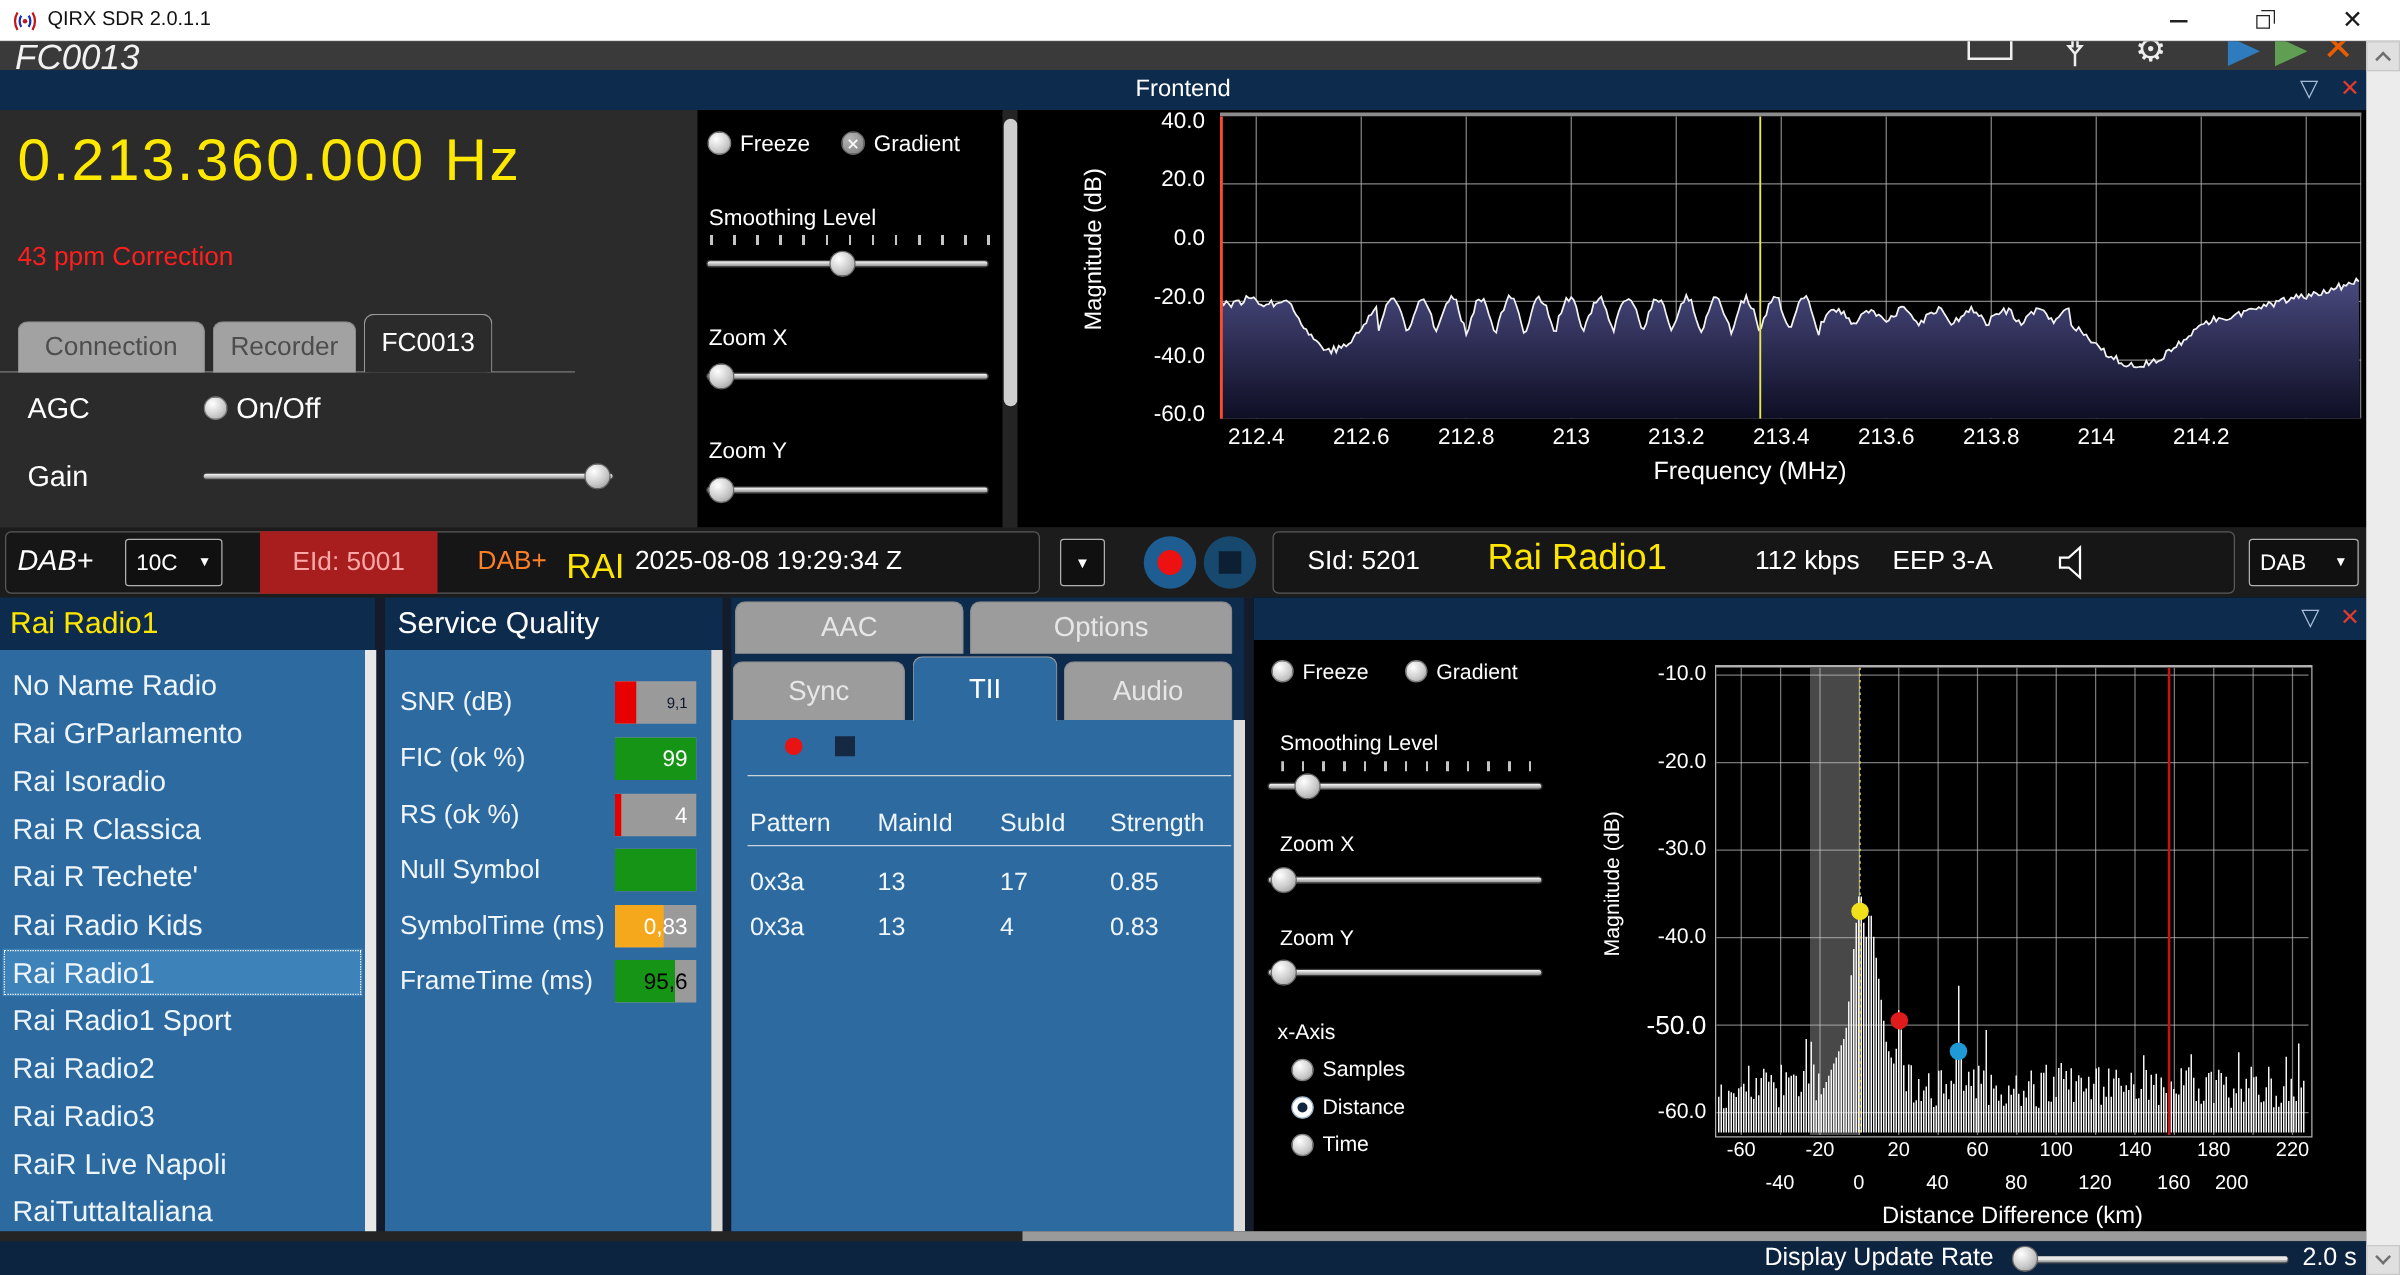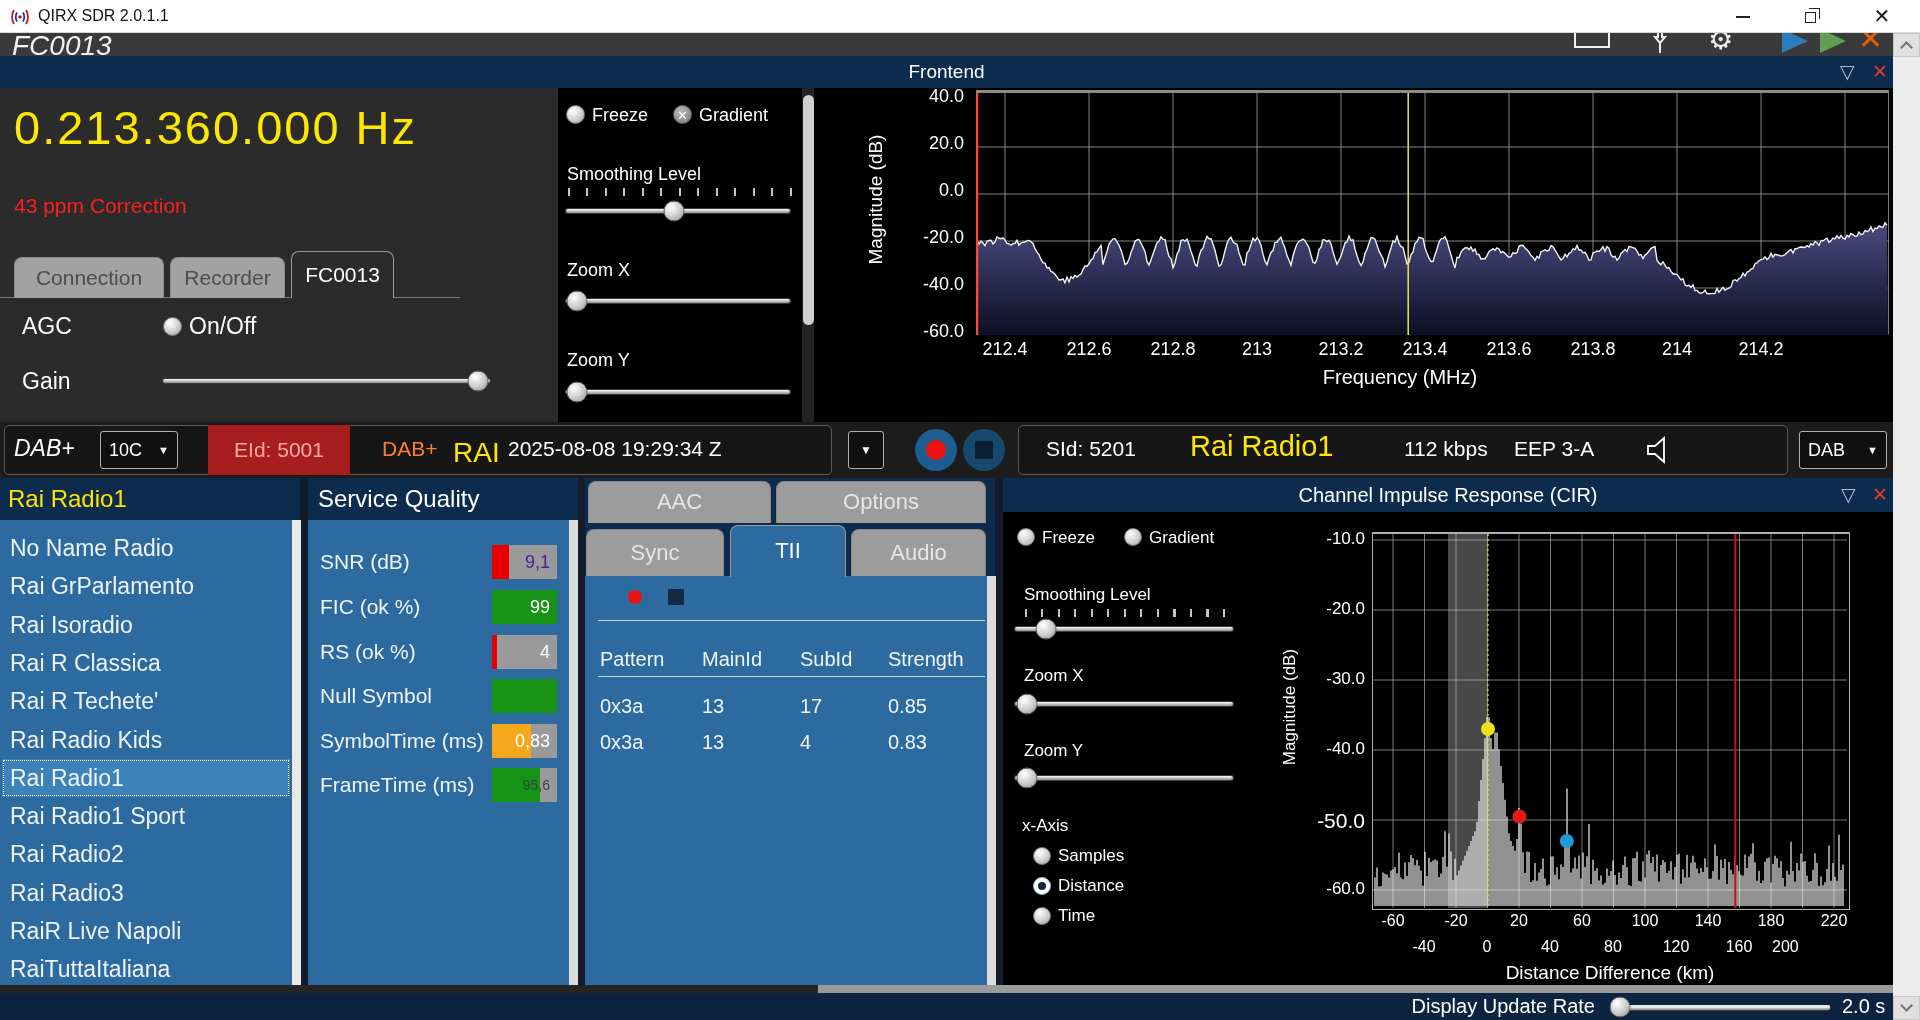--- a/index.html
+++ b/index.html
@@ -224,21 +224,21 @@
   <div class="abs" style="left:308px;top:478px;width:270px;height:507px">
     <div class="phead" style="left:0;top:0;width:270px;height:42px">
       <span class="abs txt" style="left:10px;top:7px;font-size:24px">Service Quality</span>
     </div>
     <div class="abs bluebody" style="left:0;top:42px;width:261px;height:465px"></div>
     <div id="sq-rows"></div>
     <div class="abs" style="left:261px;top:42px;width:9px;height:465px;background:#dcdcdc"></div>
   <div style="position: absolute; left: 12px; top: 67px; font-size: 21px; line-height: 34px; color: rgb(240, 246, 252); white-space: nowrap;">SNR (dB)</div>
       <div style="position: absolute; left: 184px; top: 67px; width: 65px; height: 34px; background: rgb(154, 154, 154); overflow: hidden;">
         <div style="position: absolute; left: 0px; top: 0px; bottom: 0px; width: 26%; background: rgb(230, 0, 0);"></div>
-        <div style="position: absolute; right: 7px; top: 0px; line-height: 34px; font-size: 18px; color: #4c1d95;">9,1</div>
+        <div style="position: absolute; right: 7px; top: 0px; line-height: 34px; font-size: 12px; color: #0f172a;">9,1</div>
       </div>
       <div style="position: absolute; left: 12px; top: 112px; font-size: 21px; line-height: 34px; color: rgb(240, 246, 252); white-space: nowrap;">FIC (ok %)</div>
       <div style="position: absolute; left: 184px; top: 112px; width: 65px; height: 34px; background: rgb(154, 154, 154); overflow: hidden;">
         <div style="position: absolute; left: 0px; top: 0px; bottom: 0px; width: 100%; background: rgb(22, 148, 22);"></div>
         <div style="position: absolute; right: 7px; top: 0px; line-height: 34px; font-size: 18px; color: rgb(255, 255, 255);">99</div>
       </div>
       <div style="position: absolute; left: 12px; top: 157px; font-size: 21px; line-height: 34px; color: rgb(240, 246, 252); white-space: nowrap;">RS (ok %)</div>
       <div style="position: absolute; left: 184px; top: 157px; width: 65px; height: 34px; background: rgb(154, 154, 154); overflow: hidden;">
         <div style="position: absolute; left: 0px; top: 0px; bottom: 0px; width: 7%; background: rgb(230, 0, 0);"></div>
         <div style="position: absolute; right: 7px; top: 0px; line-height: 34px; font-size: 18px; color: rgb(255, 255, 255);">4</div>
@@ -248,21 +248,21 @@
         <div style="position: absolute; left: 0px; top: 0px; bottom: 0px; width: 100%; background: rgb(22, 148, 22);"></div>
       </div>
       <div style="position: absolute; left: 12px; top: 246px; font-size: 21px; line-height: 34px; color: rgb(240, 246, 252); white-space: nowrap;">SymbolTime (ms)</div>
       <div style="position: absolute; left: 184px; top: 246px; width: 65px; height: 34px; background: rgb(154, 154, 154); overflow: hidden;">
         <div style="position: absolute; left: 0px; top: 0px; bottom: 0px; width: 60%; background: rgb(245, 168, 28);"></div>
         <div style="position: absolute; right: 7px; top: 0px; line-height: 34px; font-size: 18px; color: rgb(255, 255, 255);">0,83</div>
       </div>
       <div style="position: absolute; left: 12px; top: 290px; font-size: 21px; line-height: 34px; color: rgb(240, 246, 252); white-space: nowrap;">FrameTime (ms)</div>
       <div style="position: absolute; left: 184px; top: 290px; width: 65px; height: 34px; background: rgb(154, 154, 154); overflow: hidden;">
         <div style="position: absolute; left: 0px; top: 0px; bottom: 0px; width: 74%; background: rgb(22, 148, 22);"></div>
-        <div style="position: absolute; right: 7px; top: 0px; line-height: 34px; font-size: 14px; color: #404040;">95,6</div>
+        <div style="position: absolute; right: 7px; top: 0px; line-height: 34px; font-size: 18px; color: #000000;">95,6</div>
       </div>
     </div>
 
   <div class="abs" style="left:585px;top:478px;width:410px;height:507px;background:#0d2b4d">
     <div id="decoder-tabs"></div>
     <div class="abs bluebody" style="left:0;top:98px;width:402px;height:409px"></div>
     <div class="abs" style="left: 43px; top: 112px; width: 14px; height: 14px; border-radius: 50%; background: rgb(232, 20, 20);"></div>
     <div class="abs" style="left: 83px; top: 111px; width: 16px; height: 16px; background: rgb(21, 42, 66);"></div>
     <div class="abs" style="left:13px;top:142px;width:387px;height:1px;background:#c8d4de"></div>
     <div id="tii-table"></div>
@@ -282,21 +282,20 @@
       <div style="position: absolute; left: 215px; top: 217px; font-size: 20px; color: rgb(240, 246, 252);">17</div>
       <div style="position: absolute; left: 303px; top: 217px; font-size: 20px; color: rgb(240, 246, 252);">0.85</div>
       <div style="position: absolute; left: 15px; top: 253px; font-size: 20px; color: rgb(240, 246, 252);">0x3a</div>
       <div style="position: absolute; left: 117px; top: 253px; font-size: 20px; color: rgb(240, 246, 252);">13</div>
       <div style="position: absolute; left: 215px; top: 253px; font-size: 20px; color: rgb(240, 246, 252);">4</div>
       <div style="position: absolute; left: 303px; top: 253px; font-size: 20px; color: rgb(240, 246, 252);">0.83</div>
     </div>
 
   <div class="abs" style="left:1003px;top:478px;width:890px;height:507px;background:#000">
     <div class="phead" style="left:0;top:0;width:890px;height:34px">
-      <span class="abs txt" style="left:0;right:0;text-align:center;top:6px;font-size:20px">Channel Impulse Response (CIR)</span>
       <span class="abs hdr-tri" style="left:838px;top:5px;font-size:19px">▽</span>
       <span class="abs hdr-close" style="left:869px;top:5px;font-size:19px">✕</span>
     </div>
     <span class="radio" style="left:14px;top:50px;width:18px;height:18px"></span>
     <span class="abs txt" style="left:39px;top:50px;font-size:17px;color:#fff">Freeze</span>
     <span class="radio" style="left:121px;top:50px;width:18px;height:18px"></span>
     <span class="abs txt" style="left:146px;top:50px;font-size:17px;color:#fff">Gradient</span>
     <span class="abs txt" style="left:21px;top:107px;font-size:17px;color:#fff">Smoothing Level</span>
     <div class="ticks" style="left:22px;top:131px;width:200px;--sp:16.5px"></div>
     <div class="track" style="left:12px;top:149px;width:218px"></div>

